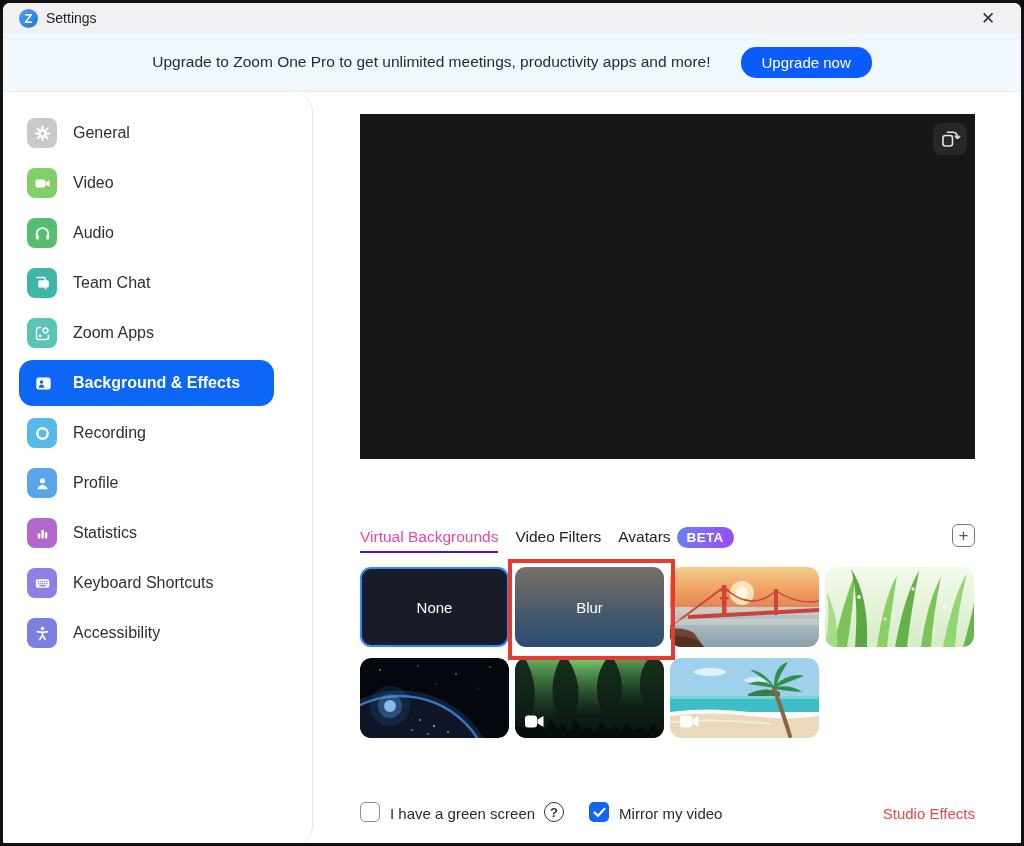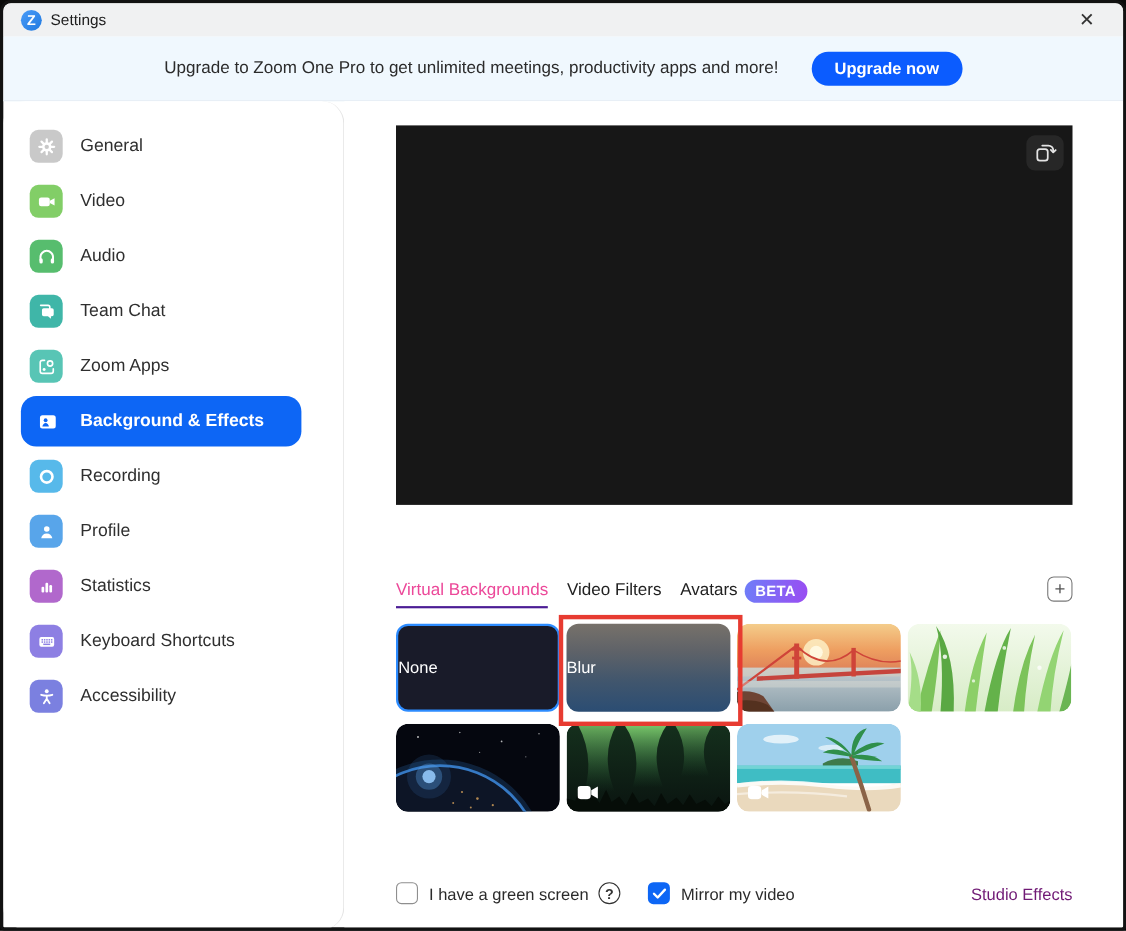--- a/index.html
+++ b/index.html
@@ -11,21 +11,21 @@
   .titlebar{height:30px;background:#f0f1f2;display:flex;align-items:center;padding:0 16px;position:relative;}
   .zoom-logo{width:19px;height:19px;border-radius:50%;background:linear-gradient(135deg,#4a9cf8,#2079e0);
     color:#fff;font-weight:bold;font-size:13px;display:flex;align-items:center;justify-content:center;margin-right:8px;}
   .win-title{font-size:14px;color:#1c1c1c;}
   .close-btn{position:absolute;right:18px;top:0;height:30px;width:30px;display:flex;align-items:center;
     justify-content:center;font-size:17px;color:#333;cursor:default;}
 
   
   .banner{height:58px;background:#f0f8fe;border-bottom:1px solid #e7eef5;display:flex;align-items:center;justify-content:center;gap:30px;}
   .banner-text{font-size:15.5px;color:#2b2b2b;}
-  .upgrade-btn{background:#0b5cff;color:#fff;font-size:15px;font-weight:bold;border:none;
+  .upgrade-btn{background:#0b5cff;color:#fff;font-size:15px;font-weight:normal;border:none;
     height:31px;padding:0 21px;border-radius:15px;display:flex;align-items:center;}
 
   
   .body-row{display:flex;height:753px;}
   .sidebar{width:310px;box-sizing:border-box;border-right:1px solid #e5e5e5;padding-top:16px;background:#fff;flex:none;border-radius:20px;}
   .main{flex:1;position:relative;background:#fff;}
 
   
   .nav-item{display:flex;align-items:center;height:50px;padding-left:24px;}
   .nav-item.selected{background:#0d66f5;border-radius:14px;margin:2px 38px 2px 16px;height:46px;padding-left:9px;}
@@ -45,37 +45,37 @@
   .beta-badge{background:linear-gradient(100deg,#6e7ef8,#9a4cf2);color:#fff;font-size:13.5px;font-weight:bold;
     border-radius:12px;padding:3px 10px;margin-left:6px;letter-spacing:.3px;}
   .add-btn{position:absolute;right:0;top:2px;width:23px;height:23px;border:1.4px solid #787878;border-radius:6px;
     display:flex;align-items:center;justify-content:center;font-size:17px;color:#555;line-height:1;box-sizing:border-box;}
 
   
   .grid{position:absolute;left:47px;top:475px;width:620px;}
   .tile-row{display:flex;gap:6px;margin-bottom:11px;}
   .tile-wrap{position:relative;width:149px;height:80px;flex:none;}
   .tile{width:149px;height:80px;border-radius:11px;box-sizing:border-box;display:flex;align-items:center;
-    justify-content:flex-start;color:#fff;font-size:15px;overflow:hidden;position:relative;flex:none;}
+    justify-content:center;color:#fff;font-size:15px;overflow:hidden;position:relative;flex:none;}
   .tile-none{background:#191b29;border:2.5px solid #2d8cff;}
   .tile-blur{background:linear-gradient(180deg,#77716a 0%,#5e6268 32%,#41566d 65%,#2b4d73 100%);}
   .tile svg.bgpic{position:absolute;inset:0;border-radius:11px;}
   .red-frame{position:absolute;left:-7px;top:-8px;right:-11px;bottom:-13px;border:4px solid #e73b31;z-index:5;pointer-events:none;}
   .cam-badge{position:absolute;left:10px;bottom:7px;z-index:2;}
 
   
   .footer{position:absolute;left:47px;top:698px;width:615px;height:32px;display:flex;align-items:flex-end;}
   .chk{width:20px;height:20px;border-radius:5px;box-sizing:border-box;flex:none;display:flex;align-items:center;justify-content:center;}
   .chk.off{border:1.6px solid #8f8f8f;background:#fff;}
   .chk.on{background:#0d66f5;}
   .ctl-label{font-size:15px;color:#2b2b2b;margin-left:10px;}
   .help-circ{width:20px;height:20px;border:1.6px solid #333;border-radius:50%;display:flex;align-items:center;
     justify-content:center;font-size:13px;font-weight:bold;color:#333;margin-left:9px;box-sizing:border-box;}
   .gap28{width:25px;flex:none;}
-  .studio-link{margin-left:auto;font-size:15px;color:#701a75;}
+  .studio-link{margin-left:auto;font-size:15px;color:#ef4444;}
 </style>
 </head>
 <body>
 
 <div class="window">
 
   <div class="titlebar">
     <div class="zoom-logo">Z</div>
     <div class="win-title">Settings</div>
     <div class="close-btn">✕</div>

